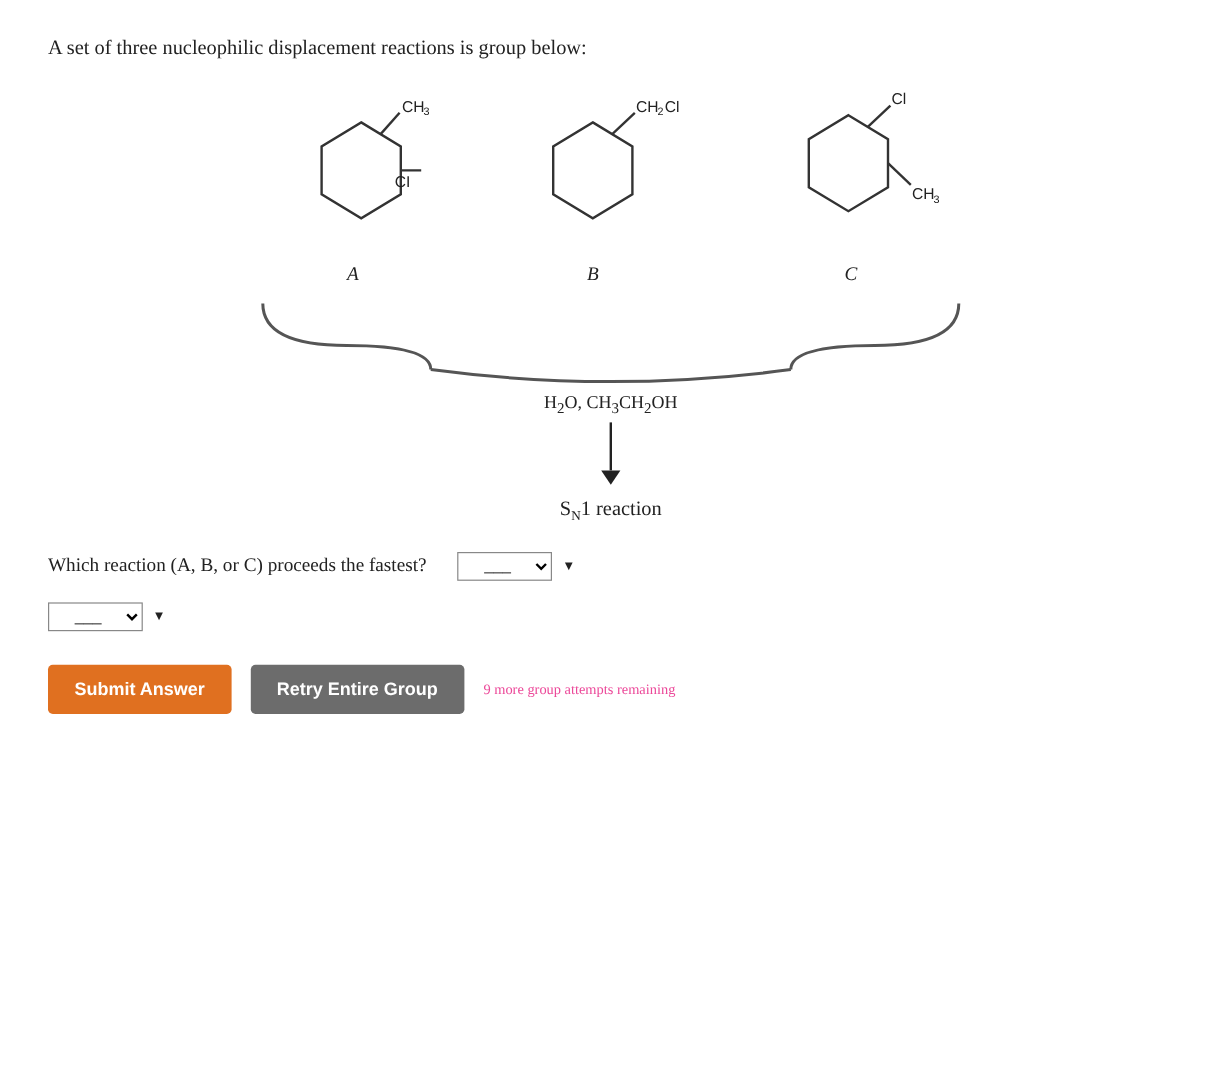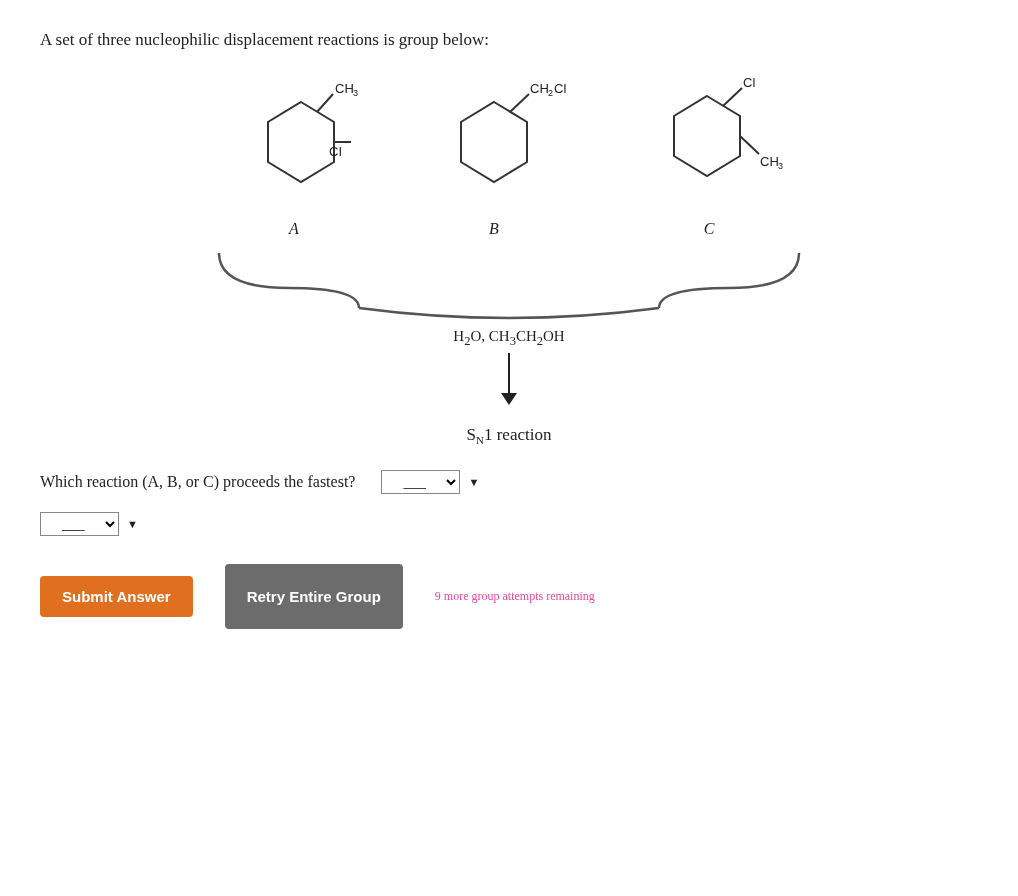--- a/index.html
+++ b/index.html
@@ -60,21 +60,21 @@
       font-family: Liberation Serif, serif;
     }
 
     .reagent-label {
       font-size: 15px;
       margin-bottom: 4px;
     }
 
     .sn1-label {
       font-size: 17px;
-      margin-top: 20px;
+      margin-top: 10px;
     }
 
     .sn1-label sub {
       font-size: 11px;
     }
 
     
     .questions-area {
       margin: 24px 0 28px 0;
     }
@@ -94,41 +94,41 @@
       font-family: inherit;
       background: #fff;
       min-width: 60px;
       cursor: pointer;
     }
 
     
     .buttons-area {
       display: flex;
       align-items: center;
-      gap: 32px;
+      gap: 16px;
       margin-top: 10px;
     }
 
     .btn-submit {
       background: #e07020;
       color: #fff;
       border: none;
       padding: 12px 22px;
       font-size: 15px;
       font-weight: bold;
       border-radius: 4px;
       cursor: pointer;
       font-family: Arial, sans-serif;
     }
 
     .btn-retry {
       background: #6c6c6c;
       color: #fff;
       border: none;
-      padding: 24px 22px;
+      padding: 12px 22px;
       font-size: 15px;
       font-weight: bold;
       border-radius: 4px;
       cursor: pointer;
       font-family: Arial, sans-serif;
     }
 
     .attempts-text {
       font-size: 12px;
       color: #ec4899;

